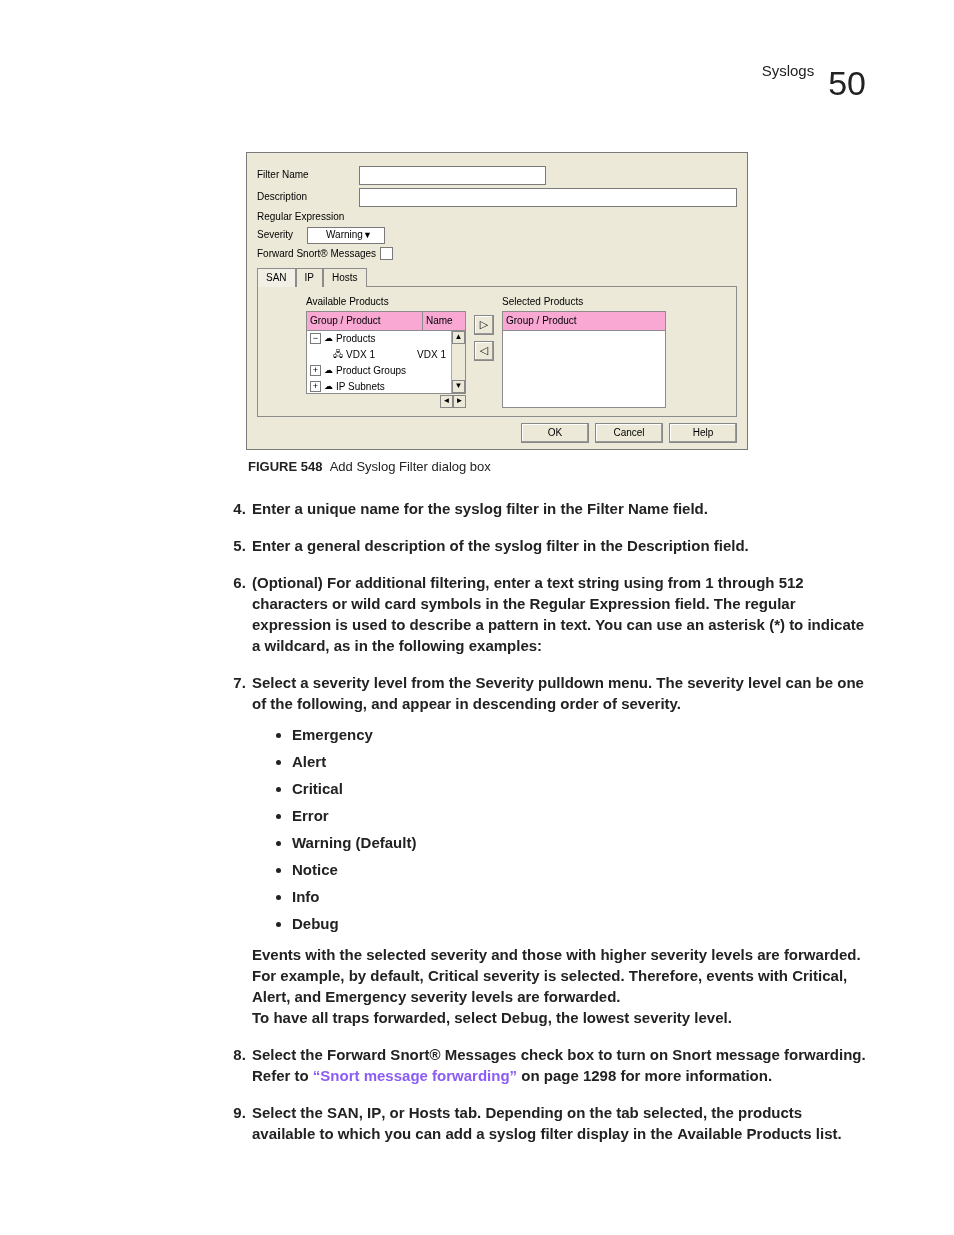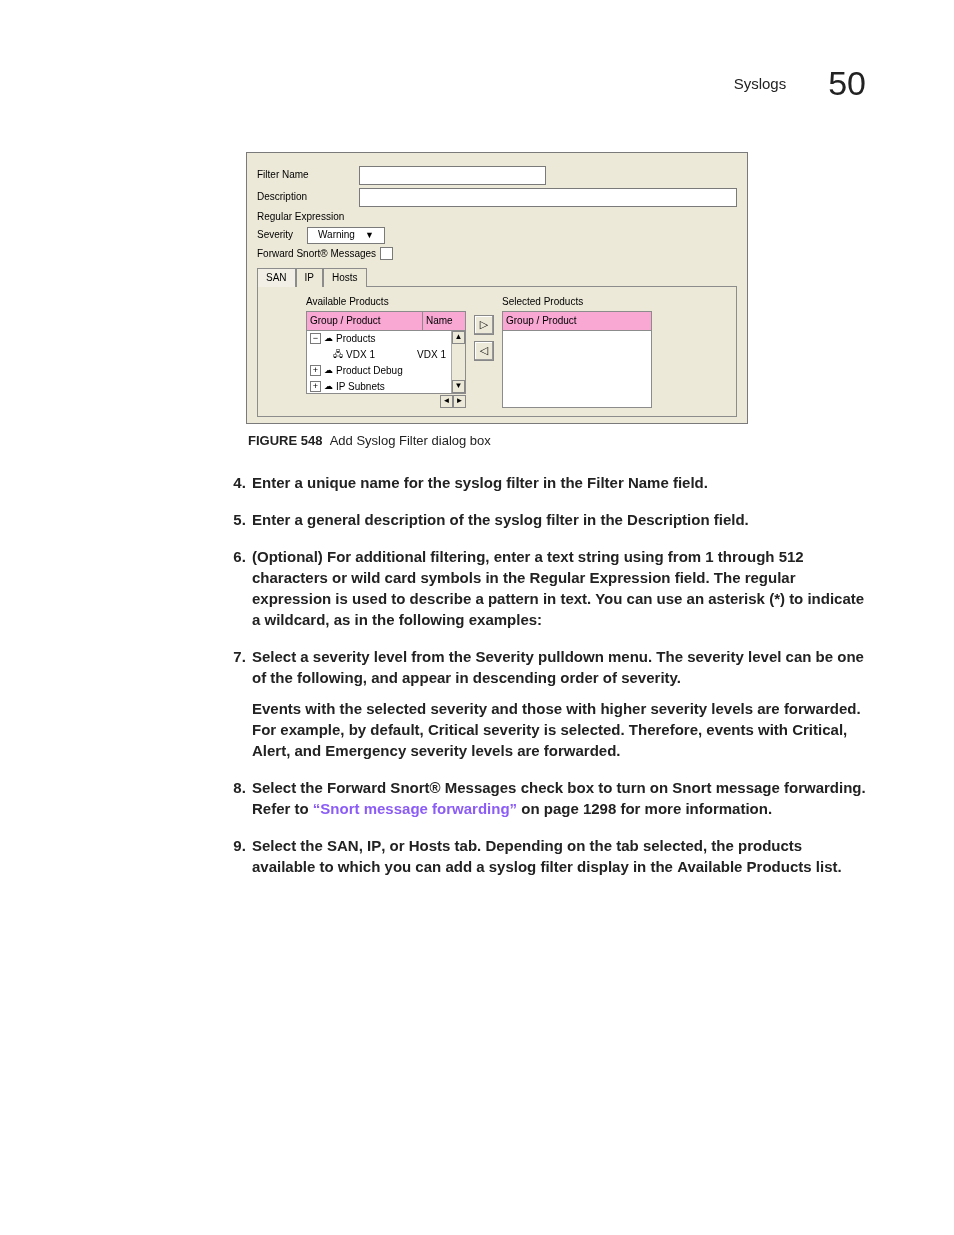--- a/index.html
+++ b/index.html
@@ -10,22 +10,22 @@
     font-size: 15px;
     line-height: 1.4;
     width: 954px;
   }
   .page {
     padding: 60px 88px 60px 88px;
   }
   .header {
     display: flex;
     justify-content: flex-end;
-    align-items: center;
-    gap: 42px;
+    align-items: flex-start;
+    gap: 14px;
     margin-bottom: 44px;
   }
   .header .section {
     font-size: 15px;
     color: #222;
   }
   .header .chnum {
     font-size: 34px;
     font-weight: 400;
     color: #222;
@@ -39,31 +39,31 @@
     border: 1px solid #7a7a7a;
     padding: 10px 10px 6px 10px;
     font-family: Tahoma, Arial, sans-serif;
     font-size: 10px;
     color: #000;
   }
   .dlg-row { display:flex; align-items:center; margin: 3px 0; }
   .dlg-label { width: 102px; }
   .dlg-input-short { width: 185px; height: 17px; background:#fff; border:1px solid #7a7a7a; }
   .dlg-input-long { flex:1; height: 17px; background:#fff; border:1px solid #7a7a7a; }
-  .sev-select { width: 78px; height: 17px; background:#fff; border:1px solid #7a7a7a; display:flex; align-items:center; justify-content:space-between; padding:0 10px; box-sizing:border-box; }
+  .sev-select { width: 78px; height: 17px; background:#fff; border:1px solid #7a7a7a; display:flex; align-items:center; justify-content:space-between; padding:0 18px; box-sizing:border-box; }
   .sev-select .arrow { font-size:9px; line-height:1; }
   .dlg-checkbox { width:11px; height:11px; background:#fff; border:1px solid #7a7a7a; display:inline-block; margin-left:4px; }
 
   .dlg-tabs { display:flex; margin-top:6px; }
   .dlg-tab { border:1px solid #8c8c8c; border-bottom:none; padding:2px 8px; background:#ece9d8; margin-right:0; font-size:10px; position:relative; top:1px; }
   .dlg-tab.active { background:#f2f0e6; z-index:2; }
   .dlg-tabbody { border:1px solid #8c8c8c; background:#ece9d8; padding:8px 8px 8px 48px; min-height:110px; }
   .lists { display:flex; gap:8px; align-items:flex-start; }
   .listpane { width:160px; }
-  .listpane.right { width:150px; }
+  .listpane.right { width:164px; }
   .list-title { margin-bottom:2px; }
   .list-hdr { display:flex; background:#f9a8d4; border:1px solid #8c8c8c; border-bottom:none; }
   .list-hdr span { padding:2px 3px; font-size:10px; display:block; }
   .gp { flex:1; border-right:1px solid #8c8c8c; }
   .nm { width:36px; }
   .list-body { border:1px solid #8c8c8c; background:#fff; height:62px; position:relative; overflow:hidden; }
   .tree-row { display:flex; align-items:center; gap:3px; padding:1px 3px; font-size:10px; }
   .tree-row.indent2 { padding-left:26px; }
   .boxicon { width:9px; height:9px; border:1px solid #7a7a7a; display:inline-flex; align-items:center; justify-content:center; font-size:9px; line-height:1; }
   .treeicon { font-size:9px; }
@@ -142,21 +142,21 @@
             <div class="tree-row indent2" style="display:flex; justify-content:space-between;">
               <span style="display:flex; gap:3px; align-items:center;">
                 <span class="treeicon">🖧</span>
                 <span>VDX 1</span>
               </span>
               <span style="padding-right:16px;">VDX 1</span>
             </div>
             <div class="tree-row">
               <span class="boxicon">+</span>
               <span class="treeicon">☁</span>
-              <span>Product Debug</span>
+              <span>Product Groups</span>
             </div>
             <div class="tree-row">
               <span class="boxicon">+</span>
               <span class="treeicon">☁</span>
               <span>IP Subnets</span>
             </div>
             <div class="scroll-v">
               <div class="sbtn">▲</div>
               <div class="sbtn">▼</div>
             </div>
@@ -175,40 +175,56 @@
         <div class="listpane right">
           <div class="list-title">Selected Products</div>
           <div class="list-hdr">
             <span class="gp" style="border-right:none">Group / Product</span>
           </div>
           <div class="list-body" style="height:76px"></div>
         </div>
       </div>
     </div>
 
+    <div class="dlg-buttons">
+      <div class="dlg-btn">OK</div>
+      <div class="dlg-btn">Cancel</div>
+      <div class="dlg-btn">Help</div>
+    </div>
   </div>
 
   <div class="figcap">
     <b>FIGURE 548</b>&nbsp;&nbsp;<span>Add Syslog Filter dialog box</span>
   </div>
 
   <ol class="steps" start="4">
     <li>
       <span>Enter a unique name for the syslog filter in the </span><b>Filter Name</b><span> field.</span>
     </li>
     <li>
       <span>Enter a general description of the syslog filter in the </span><b>Description</b><span> field.</span>
     </li>
     <li>
       <span>(Optional) For additional filtering, enter a text string using from 1 through 512 characters or wild card symbols in the </span><b>Regular Expression</b><span> field. The regular expression is used to describe a pattern in text. You can use an asterisk (*) to indicate a wildcard, as in the following examples:</span>
     </li>
     <li>
       <span>Select a severity level from the </span><b>Severity</b><span> pulldown menu. The severity level can be one of the following, and appear in descending order of severity.</span>
+      <ul class="sub">
+        <li>Emergency</li>
+        <li>Alert</li>
+        <li>Critical</li>
+        <li>Error</li>
+        <li>Warning (Default)</li>
+        <li>Notice</li>
+        <li>Info</li>
+        <li>Debug</li>
+      </ul>
       <div class="para">Events with the selected severity and those with higher severity levels are forwarded.</div>
       <div>For example, by default, Critical severity is selected. Therefore, events with Critical, Alert, and Emergency severity levels are forwarded.</div>
+      <div>To have all traps forwarded, select Debug, the lowest severity level.</div>
     </li>
     <li>
       <span>Select the </span><b>Forward Snort® Messages</b><span> check box to turn on Snort message forwarding. Refer to </span><a href="#">“Snort message forwarding”</a><span> on page 1298 for more information.</span>
     </li>
     <li>
       <span>Select the </span><b>SAN</b><span>, </span><b>IP</b><span>, or </span><b>Hosts</b><span> tab. Depending on the tab selected, the products available to which you can add a syslog filter display in the </span><b>Available Products</b><span> list.</span>
     </li>
   </ol>
 </div>
 

